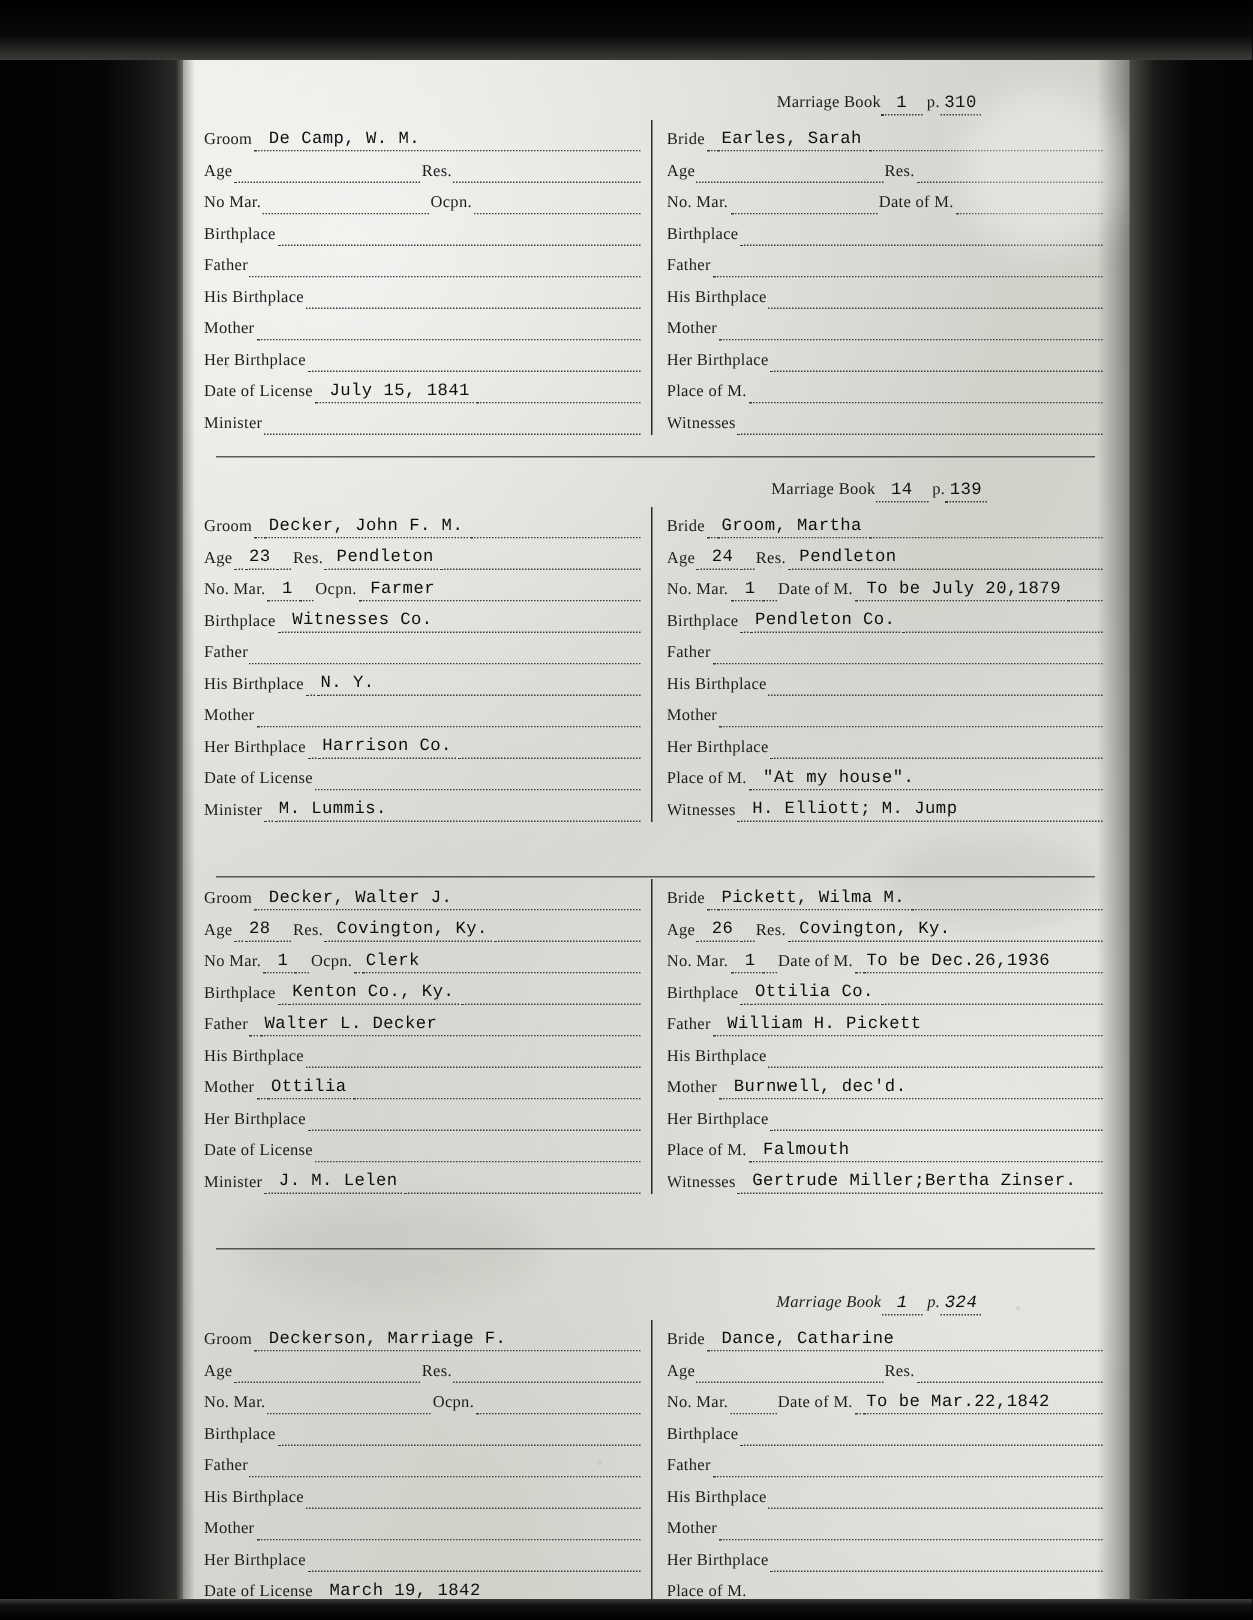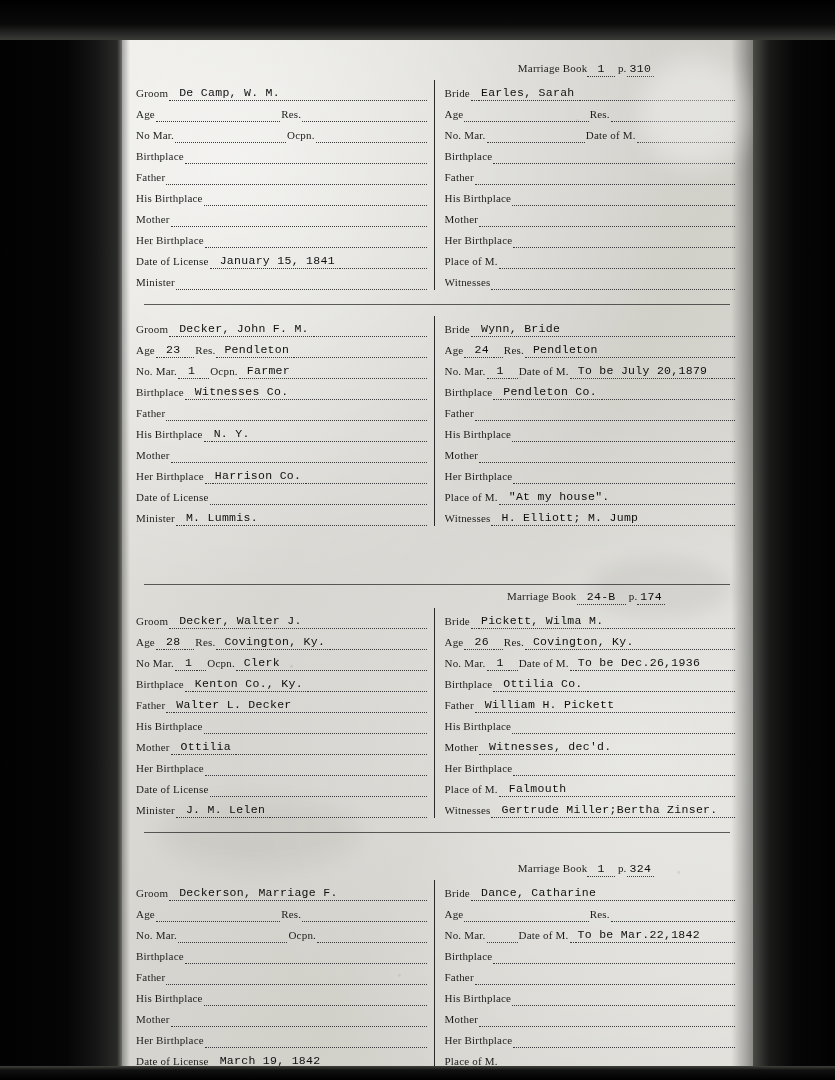--- a/index.html
+++ b/index.html
@@ -207,21 +207,21 @@
                   <span class="lbl">Mother</span>
                   <span class="dots"></span>
                 </div>
                 <div class="row">
                   <span class="lbl">Her Birthplace</span>
                   <span class="dots"></span>
                 </div>
                 <div class="row">
                   <span class="lbl">Date of License</span>
                   <span class="dots" style="flex: 0 0 6px;"></span>
-                  <span class="val">January 15, 1841</span>
+                  <span class="val">July 15, 1841</span>
                   <span class="dots"></span>
                 </div>
                 <div class="row">
                   <span class="lbl">Minister</span>
                   <span class="dots"></span>
                 </div>
               </div>
               <div class="col right">
                 <div class="row">
                   <span class="lbl">Bride</span>
@@ -269,20 +269,23 @@
                   <span class="lbl">Witnesses</span>
                   <span class="dots"></span>
                 </div>
               </div>
             </div>
             <div class="divider" style="top: 246px;"></div>
           </div>
         </div>
         <div class="record" style="top: 278px;">
           <div class="rec-inner">
+            <div style="position: relative; height: 22px;">
+              <div class="bookline" style="position: absolute; left: 300px; width: 300px;"><span class="lbl">Marriage Book</span><span class="val">&nbsp;14&nbsp;</span><span class="lbl">&nbsp;p.</span><span class="val">139</span></div>
+            </div>
             <div class="cols">
               <div class="col left">
                 <div class="row">
                   <span class="lbl">Groom</span>
                   <span class="dots" style="flex: 0 0 6px;"></span>
                   <span class="val">Decker, John F. M.</span>
                   <span class="dots"></span>
                 </div>
                 <div class="row">
                   <span class="lbl">Age</span>
@@ -338,21 +341,21 @@
                   <span class="lbl">Minister</span>
                   <span class="dots" style="flex: 0 0 6px;"></span>
                   <span class="val">M. Lummis.</span>
                   <span class="dots"></span>
                 </div>
               </div>
               <div class="col right">
                 <div class="row">
                   <span class="lbl">Bride</span>
                   <span class="dots" style="flex: 0 0 6px;"></span>
-                  <span class="val">Wynn, Bride</span>
+                  <span class="val">Groom, Martha</span>
                   <span class="dots"></span>
                 </div>
                 <div class="row">
                   <span class="lbl">Age</span>
                   <span class="dots" style="flex: 0 0 6px;"></span>
                   <span class="val">24</span>
                   <span class="dots" style="flex: 0 0 10px;"></span>
                   <span class="lbl">Res.</span>
                   <span class="dots" style="flex: 0 0 4px;"></span>
                   <span class="val">Pendleton</span>
@@ -402,23 +405,20 @@
                   <span class="val">H. Elliott; M. Jump</span>
                   <span class="dots"></span>
                 </div>
               </div>
             </div>
             <div class="divider" style="top: 268px;"></div>
           </div>
         </div>
         <div class="record" style="top: 548px;">
           <div class="rec-inner">
-            <div style="position: relative; height: 22px;">
-              <div class="bookline" style="position: absolute; left: 300px; width: 300px;"><span class="lbl">Marriage Book</span><span class="val">&nbsp;24-B&nbsp;</span><span class="lbl">&nbsp;p.</span><span class="val">174</span></div>
-            </div>
             <div class="cols">
               <div class="col left">
                 <div class="row">
                   <span class="lbl">Groom</span>
                   <span class="dots" style="flex: 0 0 6px;"></span>
                   <span class="val">Decker, Walter J.</span>
                   <span class="dots"></span>
                 </div>
                 <div class="row">
                   <span class="lbl">Age</span>
@@ -516,21 +516,21 @@
                   <span class="val">William H. Pickett</span>
                   <span class="dots"></span>
                 </div>
                 <div class="row">
                   <span class="lbl">His Birthplace</span>
                   <span class="dots"></span>
                 </div>
                 <div class="row">
                   <span class="lbl">Mother</span>
                   <span class="dots" style="flex: 0 0 6px;"></span>
-                  <span class="val">Witnesses, dec'd.</span>
+                  <span class="val">Burnwell, dec'd.</span>
                   <span class="dots"></span>
                 </div>
                 <div class="row">
                   <span class="lbl">Her Birthplace</span>
                   <span class="dots"></span>
                 </div>
                 <div class="row">
                   <span class="lbl">Place of M.</span>
                   <span class="dots" style="flex: 0 0 6px;"></span>
                   <span class="val">Falmouth</span>
@@ -542,21 +542,21 @@
                   <span class="val">Gertrude Miller;Bertha Zinser.</span>
                   <span class="dots"></span>
                 </div>
               </div>
             </div>
             <div class="divider" style="top: 246px;"></div>
           </div>
         </div>
         <div class="record" style="top: 820px;">
           <div class="rec-inner">
-            <div style="position: relative; height: 22px;">
+            <div style="position: relative; height: 22px; font-style: italic;">
               <div class="bookline" style="position: absolute; left: 300px; width: 300px;"><span class="lbl">Marriage Book</span><span class="val">&nbsp;1&nbsp;</span><span class="lbl">&nbsp;p.</span><span class="val">324</span></div>
             </div>
             <div class="cols">
               <div class="col left">
                 <div class="row">
                   <span class="lbl">Groom</span>
                   <span class="dots" style="flex: 0 0 6px;"></span>
                   <span class="val">Deckerson, Marriage F.</span>
                   <span class="dots"></span>
                 </div>

